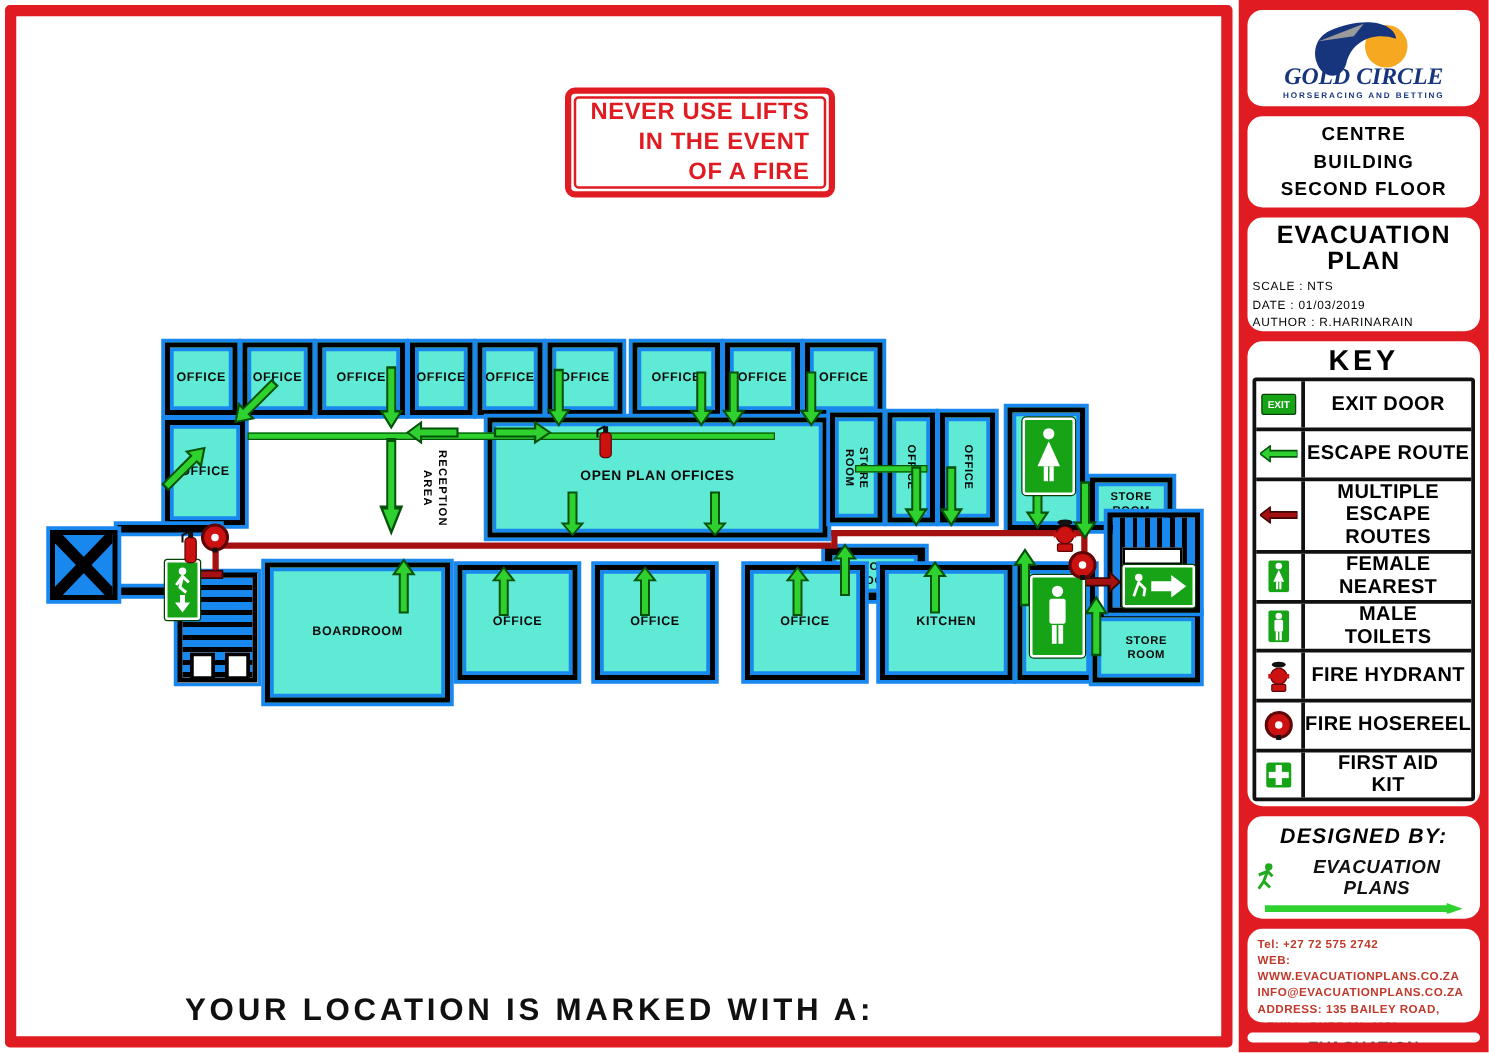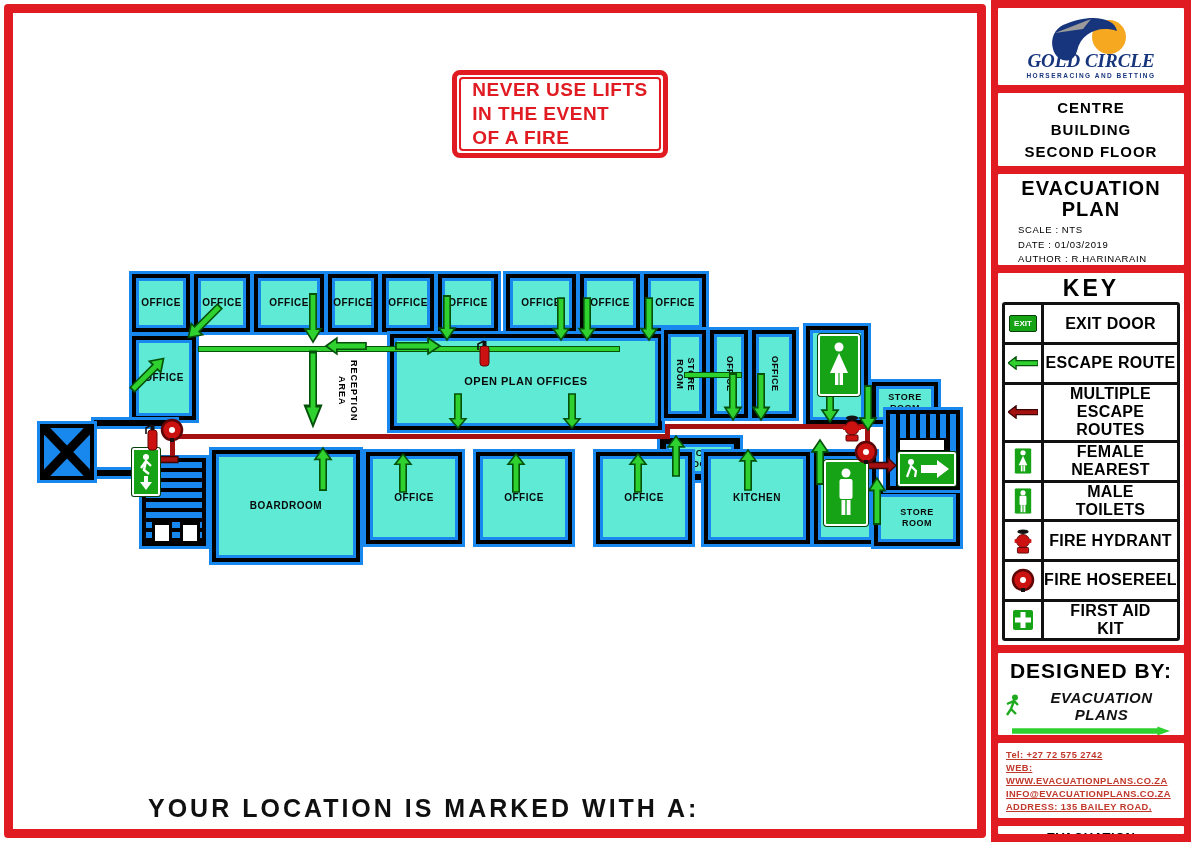--- a/index.html
+++ b/index.html
@@ -10,21 +10,21 @@
   body{width:1191px;height:842px;position:relative;background:#fff;
        font-family:"Liberation Sans",sans-serif;overflow:hidden;}
   
   .main-frame{position:absolute;left:4px;top:4px;width:982px;height:834px;
       border:9px solid var(--red);border-radius:4px;box-sizing:border-box;}
   
   .warn{position:absolute;left:452px;top:70px;width:216px;height:88px;border:5px solid var(--red);
       border-radius:8px;box-sizing:border-box;display:flex;align-items:center;justify-content:center;}
   .warn-inner{border:2px solid var(--red);border-radius:4px;width:198px;height:70px;
       display:flex;align-items:center;justify-content:center;}
-  .warn-text{color:var(--red);font-weight:bold;font-size:19px;line-height:1.25;text-align:left;
+  .warn-text{color:var(--red);font-weight:bold;font-size:19px;line-height:1.25;text-align:right;
       white-space:pre-line;letter-spacing:.5px;}
   
   .footer{position:absolute;left:148px;top:794px;font-weight:bold;font-size:25px;
       letter-spacing:3px;color:#101010;}
   
   .room{position:absolute;box-sizing:border-box;background:#5eead4;border:4px solid #000;
       box-shadow:0 0 0 3px var(--blue), inset 0 0 0 3px var(--blue);
       display:flex;align-items:center;justify-content:center;text-align:center;}
   .room span{font-weight:bold;font-size:10px;letter-spacing:.5px;white-space:pre-line;line-height:1.25;color:#0a0a0a;}
   .room.small span{font-size:9px;}
@@ -47,44 +47,44 @@
   .lift{position:absolute;box-sizing:border-box;border:4px solid #000;background:var(--blue);
       box-shadow:0 0 0 3px var(--blue);}
   .exit-sign{position:absolute;background:var(--sgreen);border:2px solid #fff;border-radius:2px;
       box-shadow:0 0 0 1px #064006;display:flex;align-items:center;justify-content:center;}
   .toilet-sign{position:absolute;background:var(--sgreen);border:2px solid #fff;border-radius:3px;
       box-shadow:0 0 0 1px #064006;display:flex;align-items:center;justify-content:center;}
   .equip{position:absolute;overflow:visible;}
   
   .sidebar{position:absolute;left:991px;top:0;width:200px;height:842px;background:var(--red);
       box-sizing:border-box;padding:8px 7px;display:flex;flex-direction:column;gap:8px;}
-  .panel{background:#fff;border-radius:1px;box-sizing:border-box;overflow:hidden;}
+  .panel{background:#fff;border-radius:12px;box-sizing:border-box;overflow:hidden;}
   .p-logo{height:78px;display:flex;align-items:center;justify-content:center;}
   .p-build{height:74px;display:flex;align-items:center;justify-content:center;text-align:center;}
   .p-build div{font-weight:bold;font-size:15px;letter-spacing:1px;white-space:pre-line;line-height:1.45;}
-  .p-plan{height:92px;padding:4px 20px;}
+  .p-plan{height:92px;padding:4px 4px;}
   .p-plan .t{font-weight:bold;font-size:20px;letter-spacing:1px;text-align:center;
       white-space:pre-line;line-height:1.05;margin-bottom:3px;}
   .p-plan .i{font-weight:normal;font-size:9.5px;letter-spacing:.6px;line-height:1.5;}
   .p-key{height:376px;padding:2px 4px 4px;display:flex;flex-direction:column;}
   .key-title{font-weight:bold;font-size:23px;letter-spacing:3px;text-align:center;height:27px;}
   .key-table{flex:1;border:3px solid #111;border-radius:3px;display:flex;flex-direction:column;}
   .key-row{flex:1;display:flex;border-bottom:3px solid #111;}
   .key-row:last-child{border-bottom:none;}
   .key-ic{width:36px;border-right:3px solid #111;display:flex;align-items:center;justify-content:center;}
   .key-lab{flex:1;display:flex;align-items:center;justify-content:center;font-weight:bold;
       font-size:16px;letter-spacing:.3px;text-align:center;white-space:pre-line;line-height:1.15;}
   .p-design{height:82px;padding:4px 6px;text-align:center;}
-  .p-design .h{font-weight:bold;font-size:21px;letter-spacing:1px;margin:2px 0 6px;}
+  .p-design .h{font-weight:bold;font-size:17px;letter-spacing:1px;margin:2px 0 6px;font-style:italic;}
   .ep-row{display:flex;align-items:center;justify-content:center;gap:3px;}
   .ep-brand{font-weight:bold;font-style:italic;font-size:15px;letter-spacing:.5px;color:#111;}
   .ep-strip{margin:3px auto 0;width:158px;height:9px;background:var(--green);
       clip-path:polygon(0 20%,92% 20%,92% 0,100% 50%,92% 100%,92% 80%,0 80%);}
   .p-contact{height:76px;padding:6px 8px;}
-  .p-contact div{color:#c0392b;font-weight:bold;font-size:9.3px;letter-spacing:.4px;line-height:1.42;text-decoration:underline;}
+  .p-contact div{color:#c0392b;font-weight:bold;font-size:9.3px;letter-spacing:.4px;line-height:1.42;}
   .p-proc{flex:1;padding:4px 6px;}
   .p-proc .t{font-weight:bold;font-size:13px;letter-spacing:.5px;margin-bottom:3px;text-align:center;}
   .p-proc .s{font-weight:bold;font-size:6.9px;letter-spacing:.2px;line-height:1.4;color:#111;}
   .ep-man{flex:0 0 auto;}
 </style>
 </head>
 <body>
 
 <div class="main-frame"></div>
 

